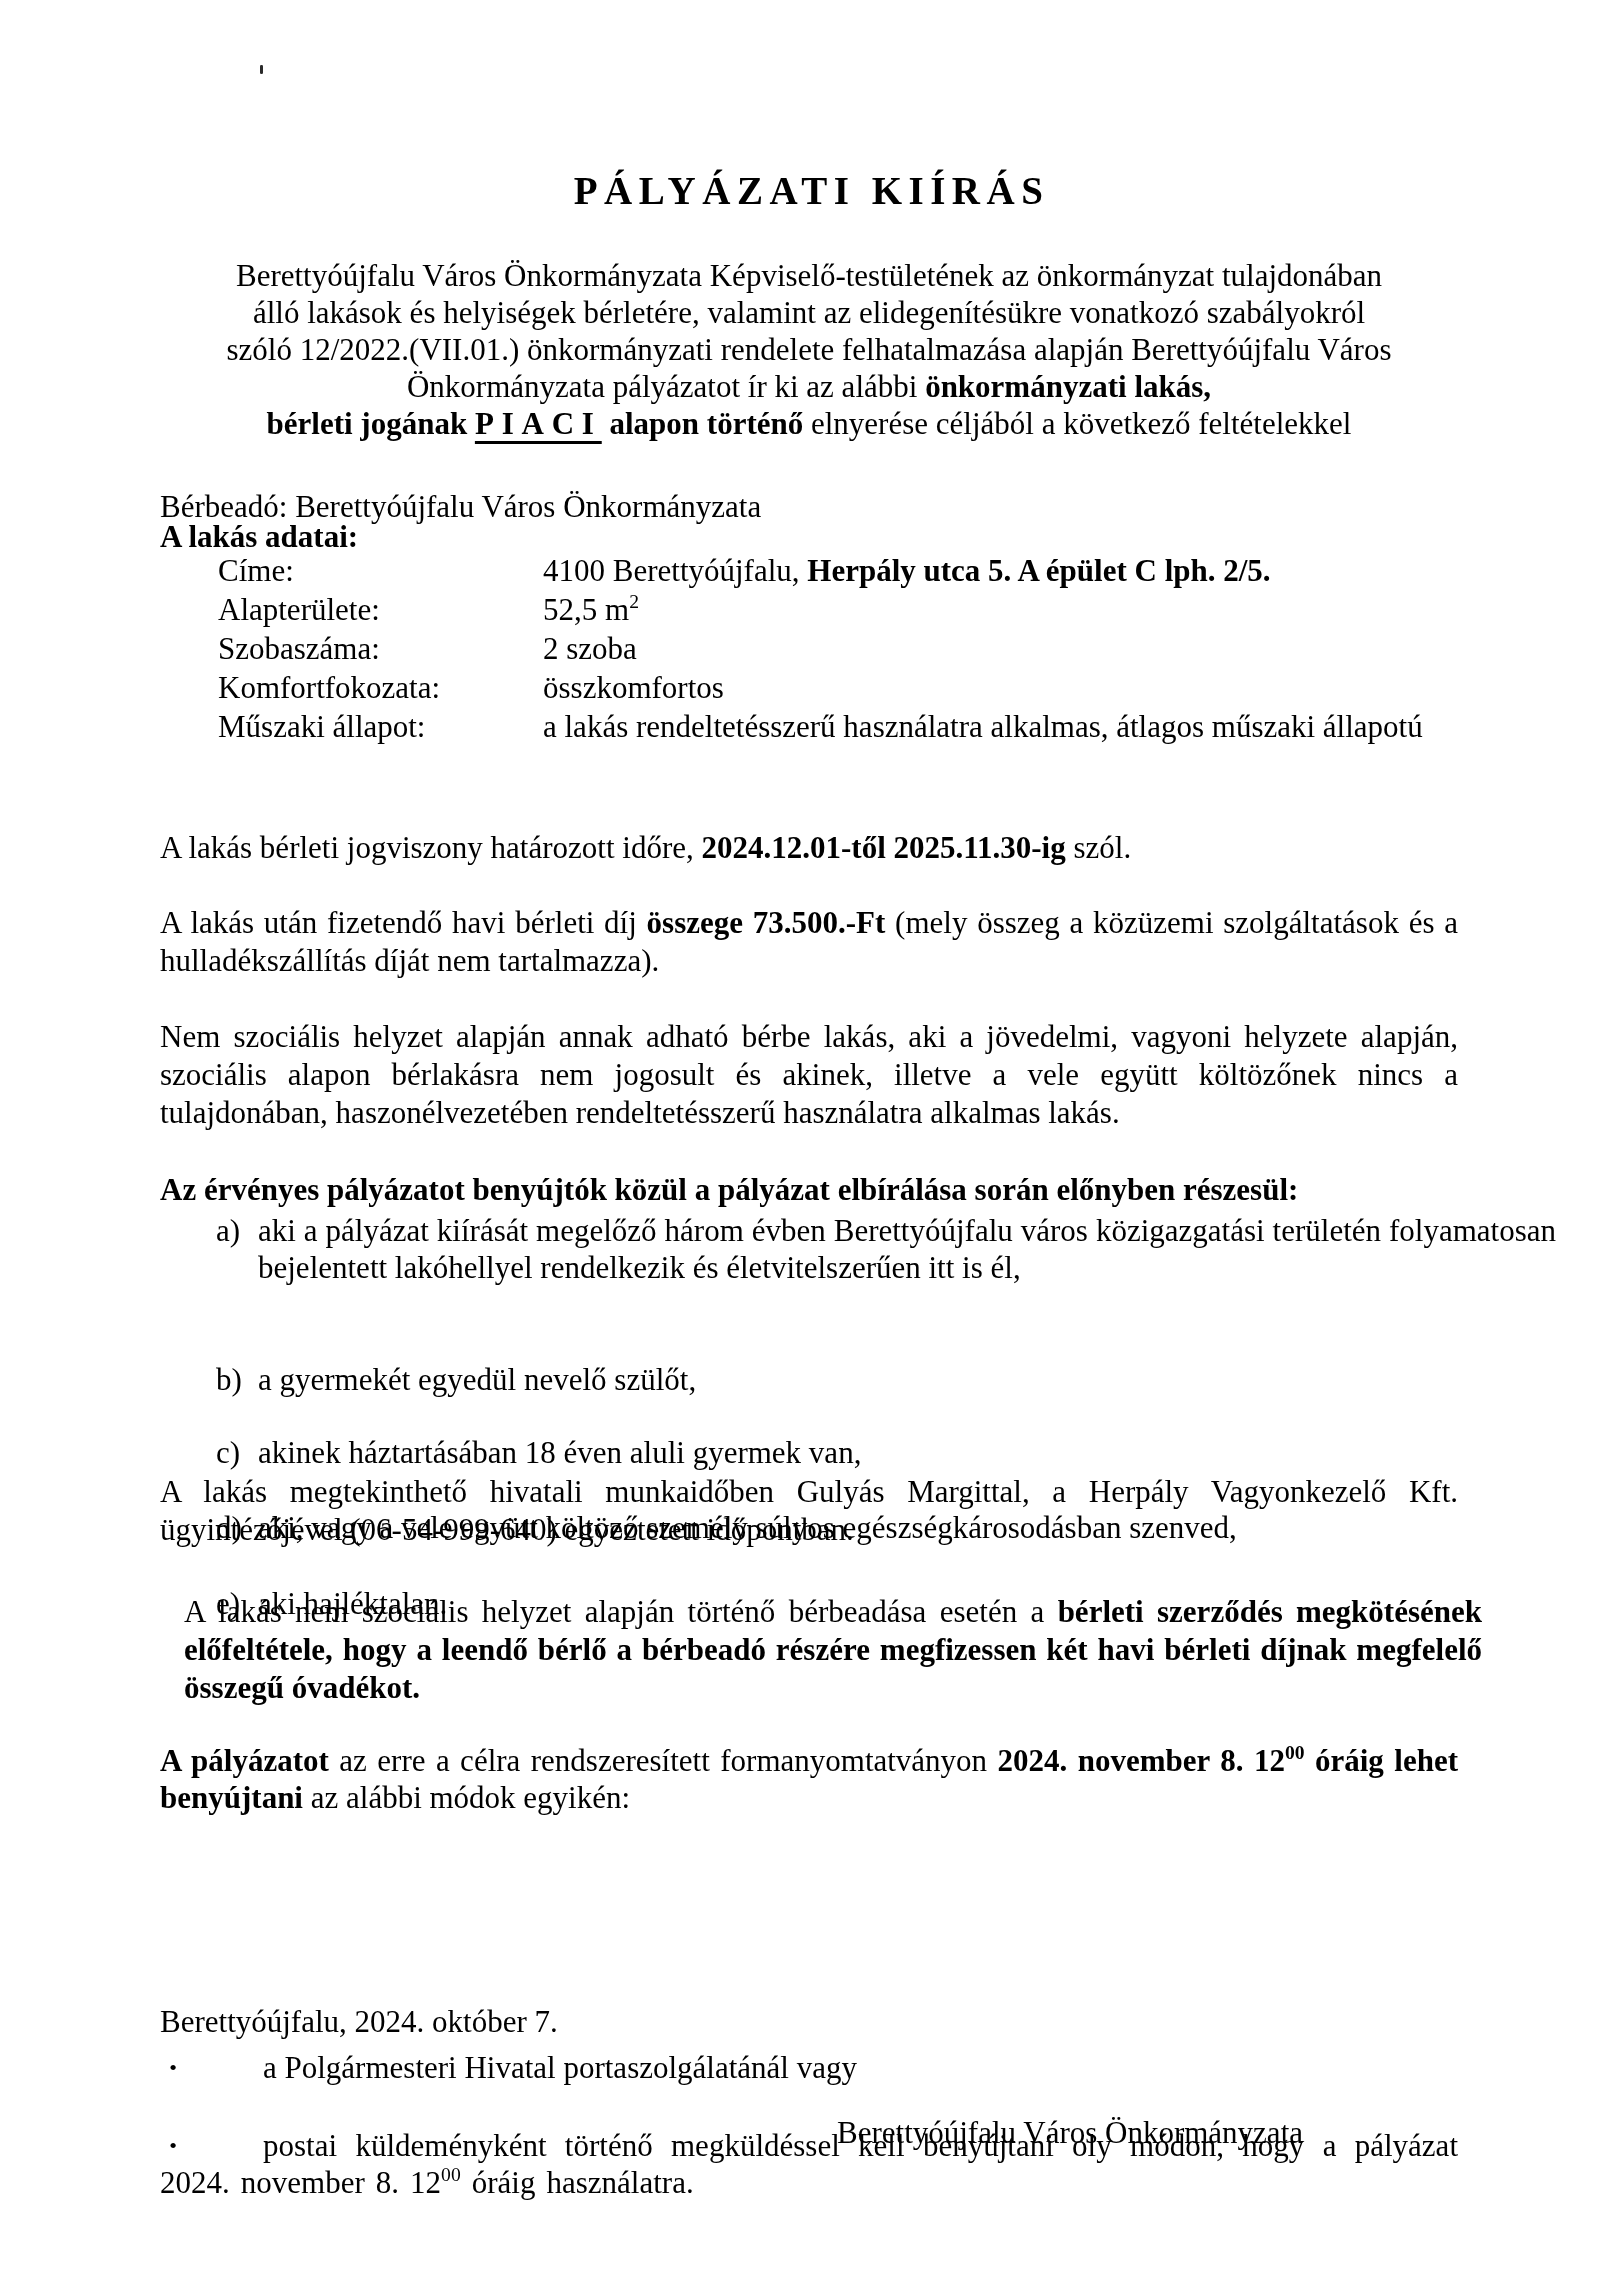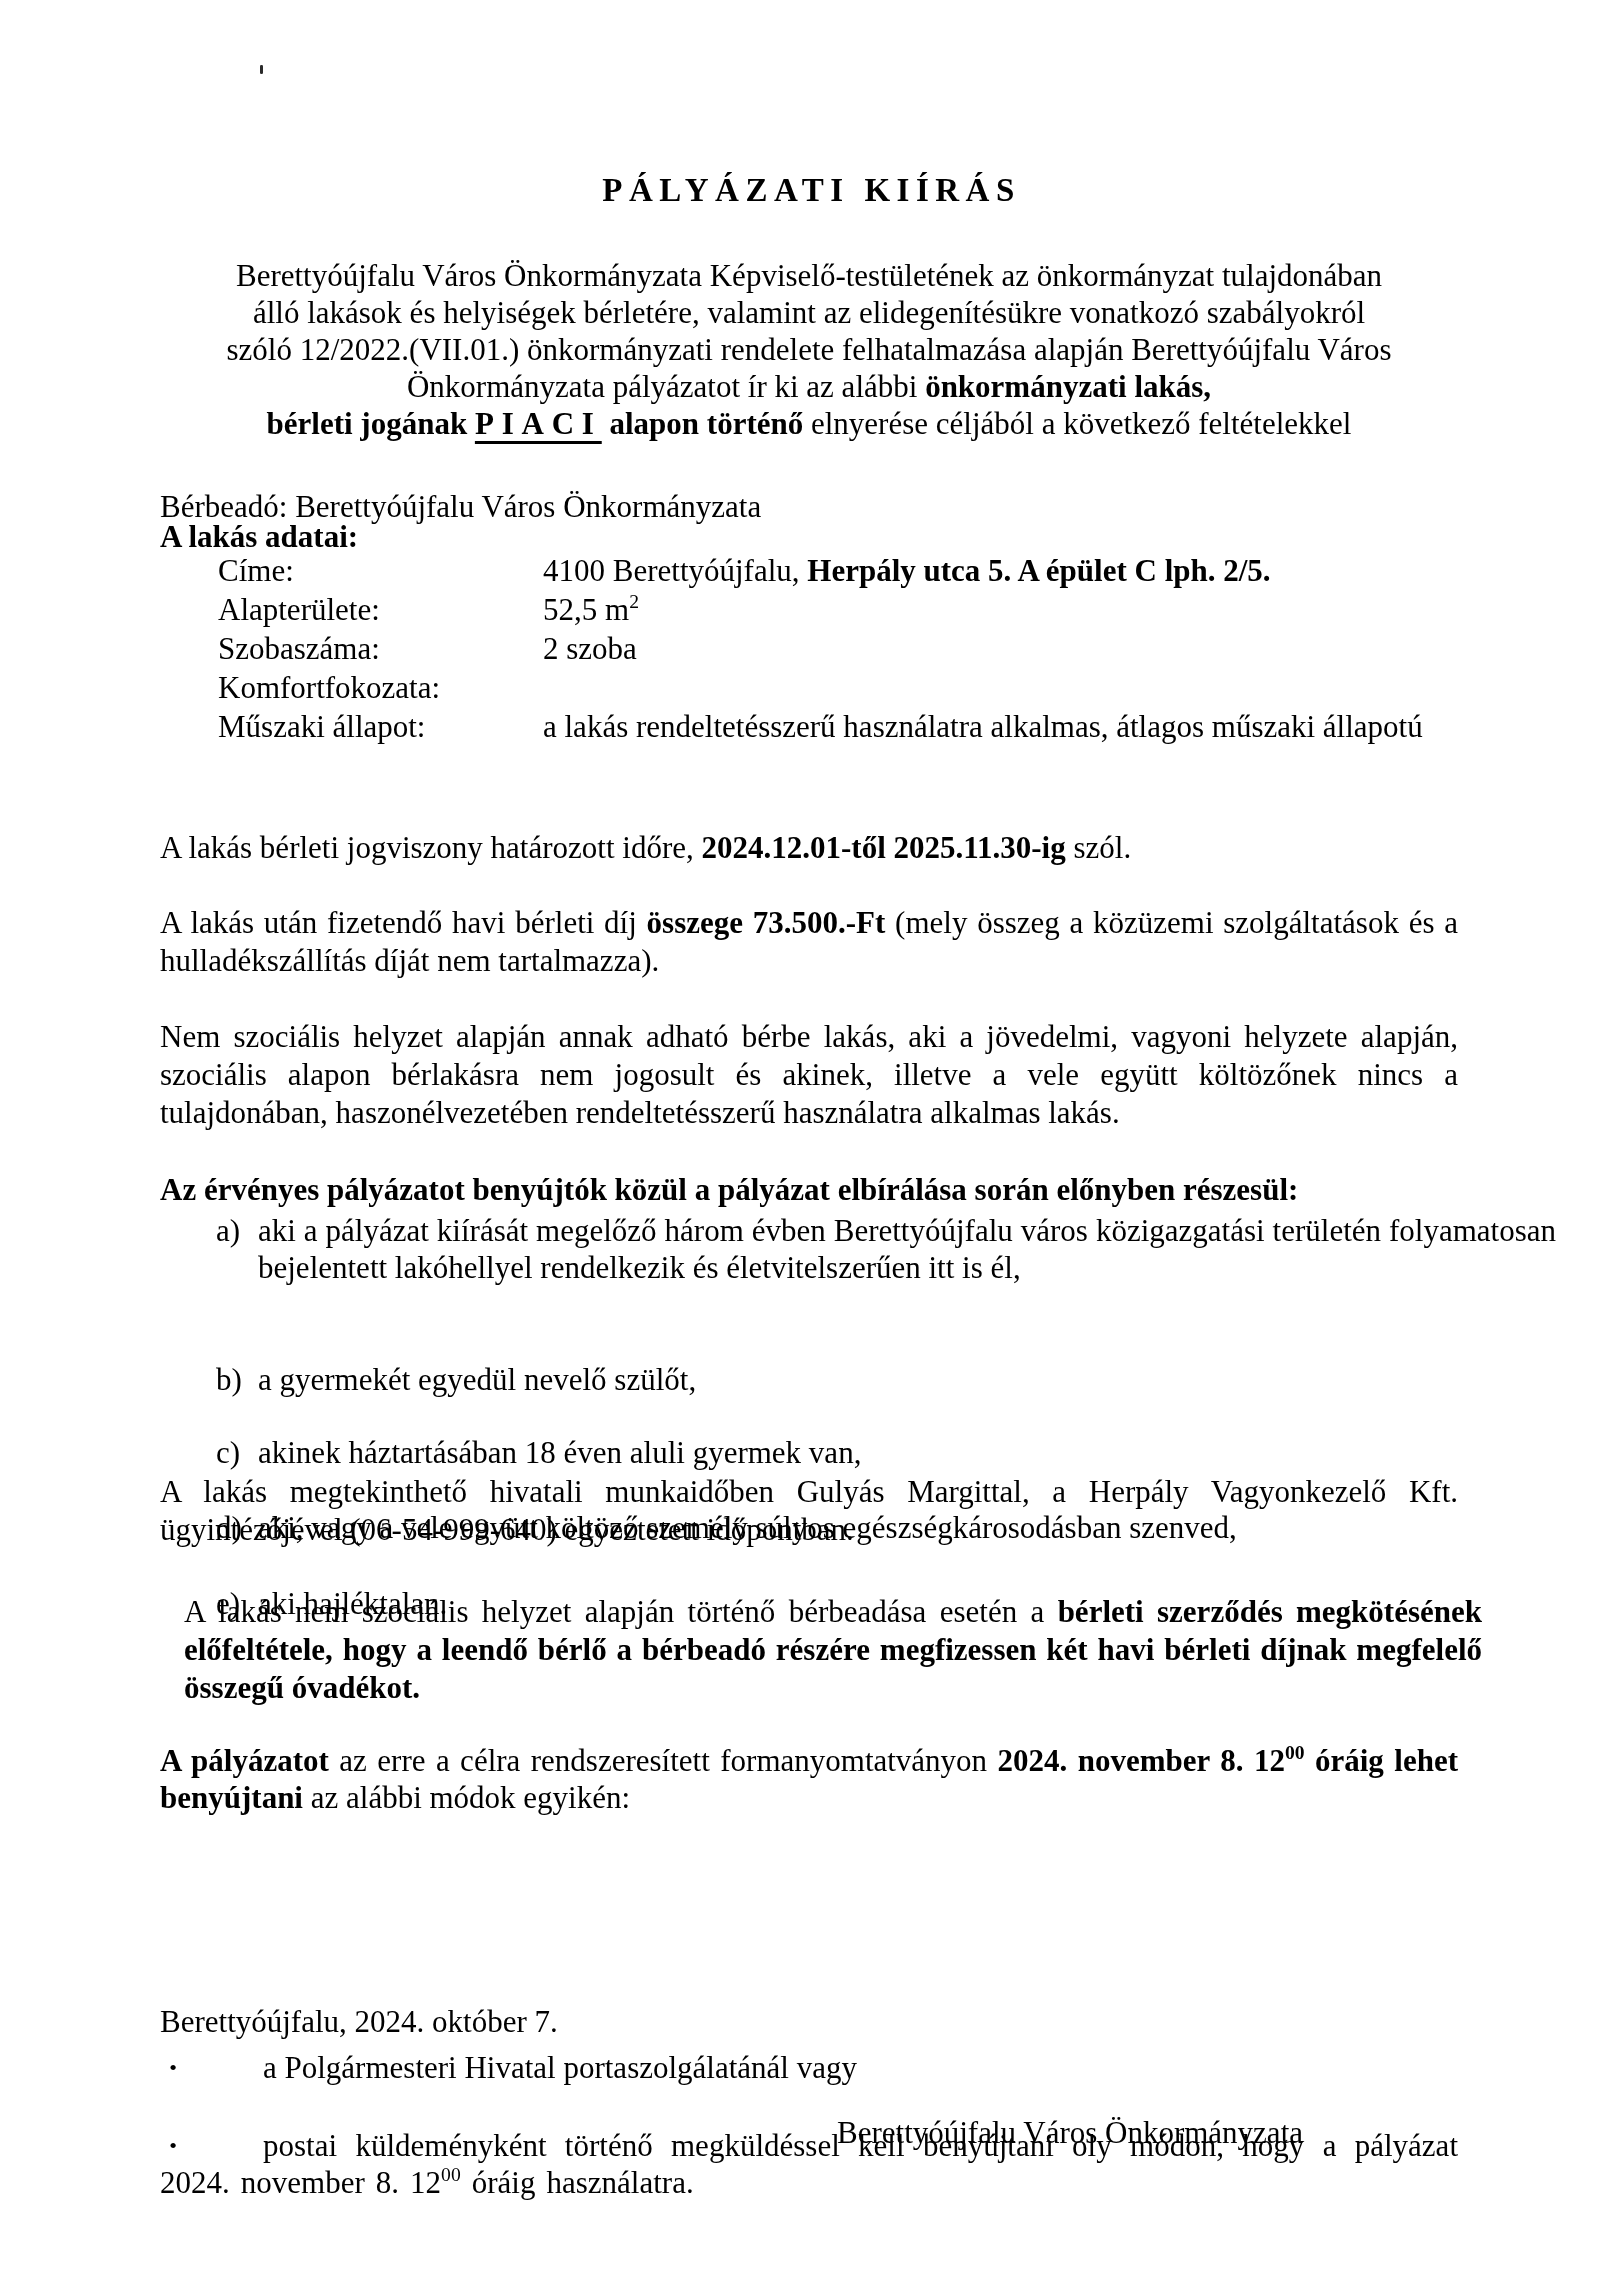--- a/index.html
+++ b/index.html
@@ -19,21 +19,21 @@
     background:#2a2a2a;
     border-radius:1.3px;
     left:260px;top:65px;
   }
   .title{
     position:absolute;
     left:0;width:100%;
     top:167px;
     margin:0;
     text-align:center;
-    font-size:33px;
+    font-size:39px;
     font-weight:bold;
     letter-spacing:6.5px;
     line-height:47px;
     white-space:nowrap;
   }
   .blk{
     position:absolute;
     left:160px;
     width:1298px;
     font-size:31px;
@@ -118,20 +118,21 @@
     <div class="trow">
       <span class="tlabel">Alapterülete:</span>
       <span class="tvalue"><span>52,5 m</span><span class="sup">2</span></span>
     </div>
     <div class="trow">
       <span class="tlabel">Szobaszáma:</span>
       <span class="tvalue">2 szoba</span>
     </div>
     <div class="trow">
       <span class="tlabel">Komfortfokozata:</span>
+      <span class="tvalue">összkomfortos</span>
     </div>
     <div class="trow">
       <span class="tlabel">Műszaki állapot:</span>
       <span class="tvalue">a lakás rendeltetésszerű használatra alkalmas, átlagos műszaki állapotú</span>
     </div>
   </div>
 
   <div class="blk" style="top:829px;white-space:nowrap;"><span>A lakás bérleti jogviszony határozott időre, </span><b>2024.12.01-től 2025.11.30-ig</b><span> szól.</span></div>
 
   <div class="blk just" style="top:904px;"><span>A lakás után fizetendő havi bérleti díj </span><b>összege 73.500.-Ft</b><span> (mely összeg a közüzemi szolgáltatások és a hulladékszállítás díját nem tartalmazza).</span></div>

